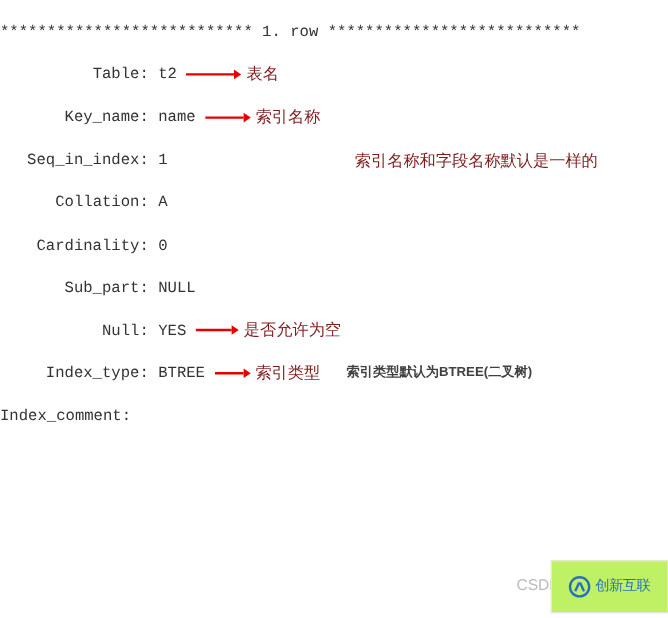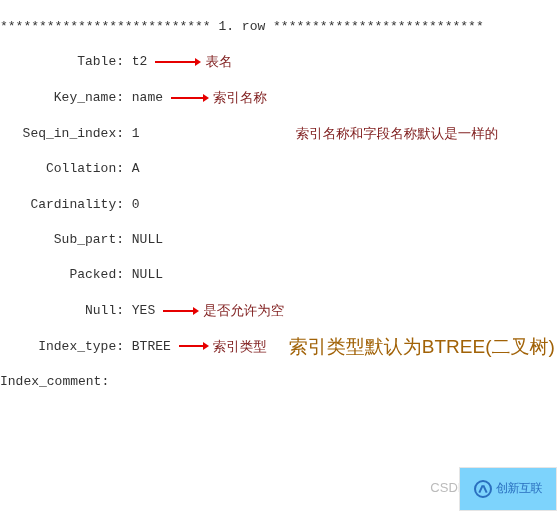--- a/index.html
+++ b/index.html
@@ -13,36 +13,36 @@
       position: relative;
       overflow: hidden;
       background: #fff;
     }
     .output { white-space: pre; }
     .row { display: block; }
     .label { display: inline-block; width: 124px; text-align: right; }
     .val { display: inline-block; text-align: center; }
     svg.arrow { vertical-align: middle; margin: 0 4px 0 8px; }
     .ann-text { color: #7f1d1d; font-family: "Microsoft YaHei", sans-serif; font-size: 13.5px; display: inline-block; vertical-align: middle; }
-    .ann-text2 { color: #a16207; font-family: "Microsoft YaHei", sans-serif; font-size: 19px; display: inline-block; vertical-align: middle; margin-left: 22px;}
+    .ann-text2 { color: #404040; font-family: "Microsoft YaHei", sans-serif; font-size: 11px; display: inline-block; vertical-align: middle; margin-left: 22px; font-weight: bold;}
     .watermark {
       position: absolute;
       right: 60px;
       bottom: 18px;
       color: #bbb;
       font-family: sans-serif;
       font-size: 13px;
     }
     .logo {
       position: absolute;
       right: 0;
       bottom: 4px;
       width: 98px;
       height: 44px;
-      background: #7dd3fc;
+      background: #bef264;
       border: 1px solid #e5e5e5;
       display: flex;
       align-items: center;
       justify-content: center;
     }
     .logo-inner {
       font-family: sans-serif;
       font-size: 12px;
       color: #2a6fbf;
       letter-spacing: -0.5px;
@@ -72,21 +72,20 @@
         <polygon points="40,1 46,5 40,9" fill="#e60000"></polygon>
       </svg><span class="ann-text">表名</span></span>
 <span class="row"><span class="label">Key_name:</span> <span class="val">name</span><svg class="arrow" width="38" height="10">
         <line x1="0" y1="5" x2="32" y2="5" stroke="#e60000" stroke-width="2"></line>
         <polygon points="32,1 38,5 32,9" fill="#e60000"></polygon>
       </svg><span class="ann-text">索引名称</span></span>
 <span class="row"><span class="label">Seq_in_index:</span> <span class="val">1</span>                    <span class="ann-text">索引名称和字段名称默认是一样的</span></span>
 <span class="row"><span class="label">Collation:</span> <span class="val">A</span></span>
 <span class="row"><span class="label">Cardinality:</span> <span class="val">0</span></span>
 <span class="row"><span class="label">Sub_part:</span> <span class="val">NULL</span></span>
-<span class="row"><span class="label">Packed:</span> <span class="val">NULL</span></span>
 <span class="row"><span class="label">Null:</span> <span class="val">YES</span><svg class="arrow" width="36" height="10">
         <line x1="0" y1="5" x2="30" y2="5" stroke="#e60000" stroke-width="2"></line>
         <polygon points="30,1 36,5 30,9" fill="#e60000"></polygon>
       </svg><span class="ann-text">是否允许为空</span></span>
 <span class="row"><span class="label">Index_type:</span> <span class="val">BTREE</span><svg class="arrow" width="30" height="10">
         <line x1="0" y1="5" x2="24" y2="5" stroke="#e60000" stroke-width="2"></line>
         <polygon points="24,1 30,5 24,9" fill="#e60000"></polygon>
       </svg><span class="ann-text">索引类型</span><span class="ann-text2">索引类型默认为BTREE(二叉树)</span></span>
 <span class="row"><span class="">Index_comment:</span> <span class="val"></span></span>
 

